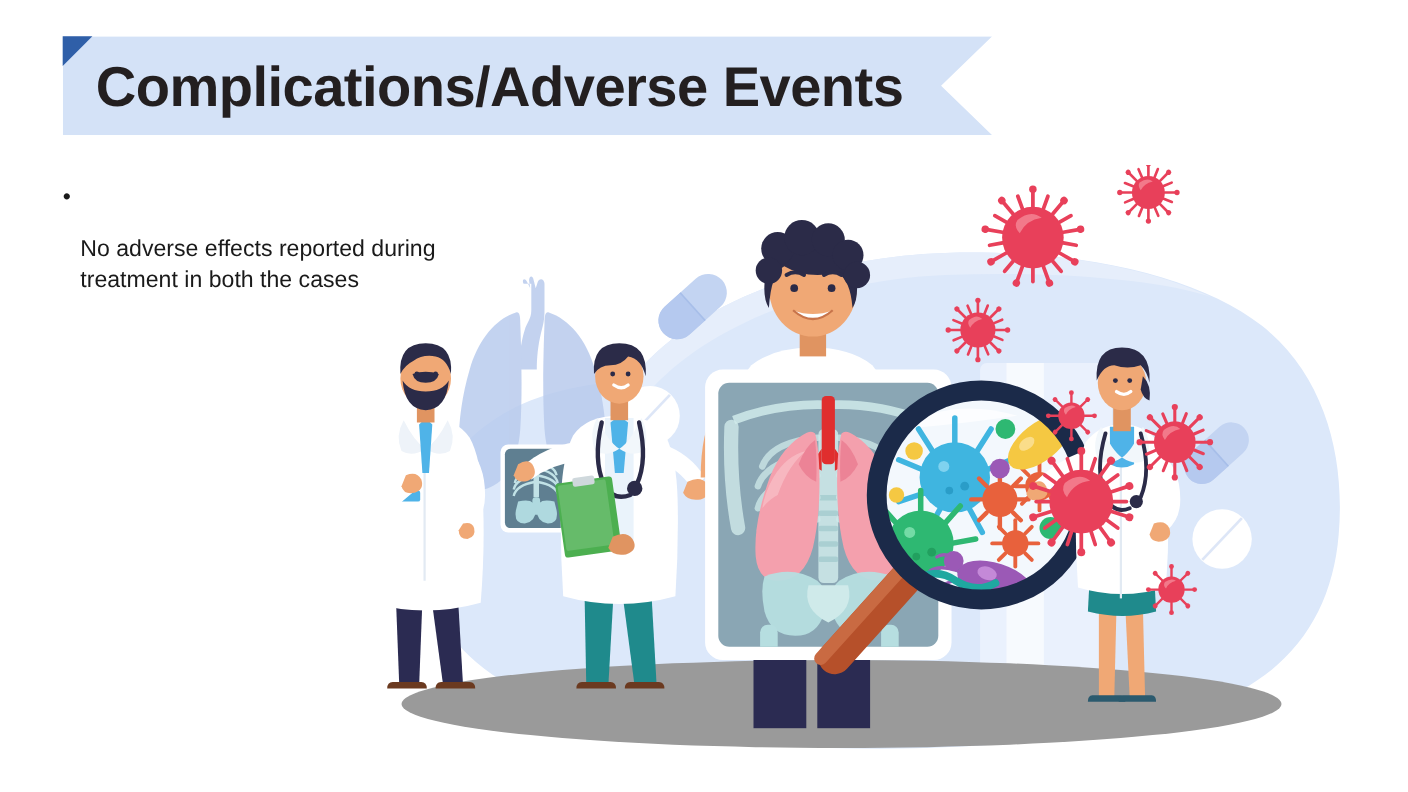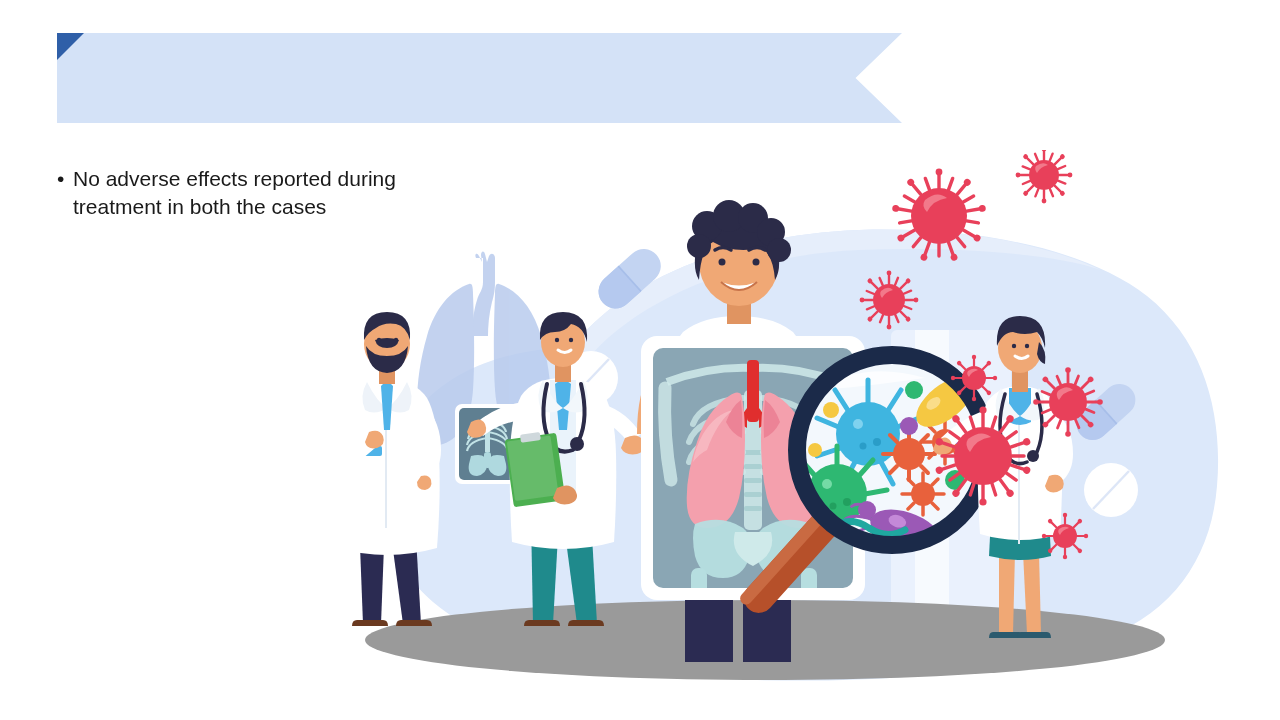--- a/index.html
+++ b/index.html
@@ -85,40 +85,42 @@
   }
   .bullet-dot {
     flex: 0 0 auto;
     width: 16px;
     font-size: 21px;
     line-height: 1.32;
     color: #1a1a1a;
   }
   .bullet-text {
     flex: 1 1 auto;
+    margin-top: 48px;
   }
 
   
   #illustration {
     position: absolute;
     left: 255px;
     top: 150px;
     width: 1010px;
     height: 560px;
   }
   #illustration svg { display: block; }
 </style>
 </head>
 <body>
 
 <div id="slide">
 
   <div id="title-banner">
     <div id="title-banner-shape"></div>
     <div id="title-corner-fold"></div>
+    <div id="title-text">Complications/Adverse Events</div>
   </div>
 
   <div id="bullet-list">
     <div class="bullet-row">
       <span class="bullet-dot">•</span>
       <span class="bullet-text">No adverse effects reported during treatment in both the cases</span>
     </div>
   </div>
 
   <div id="illustration">

